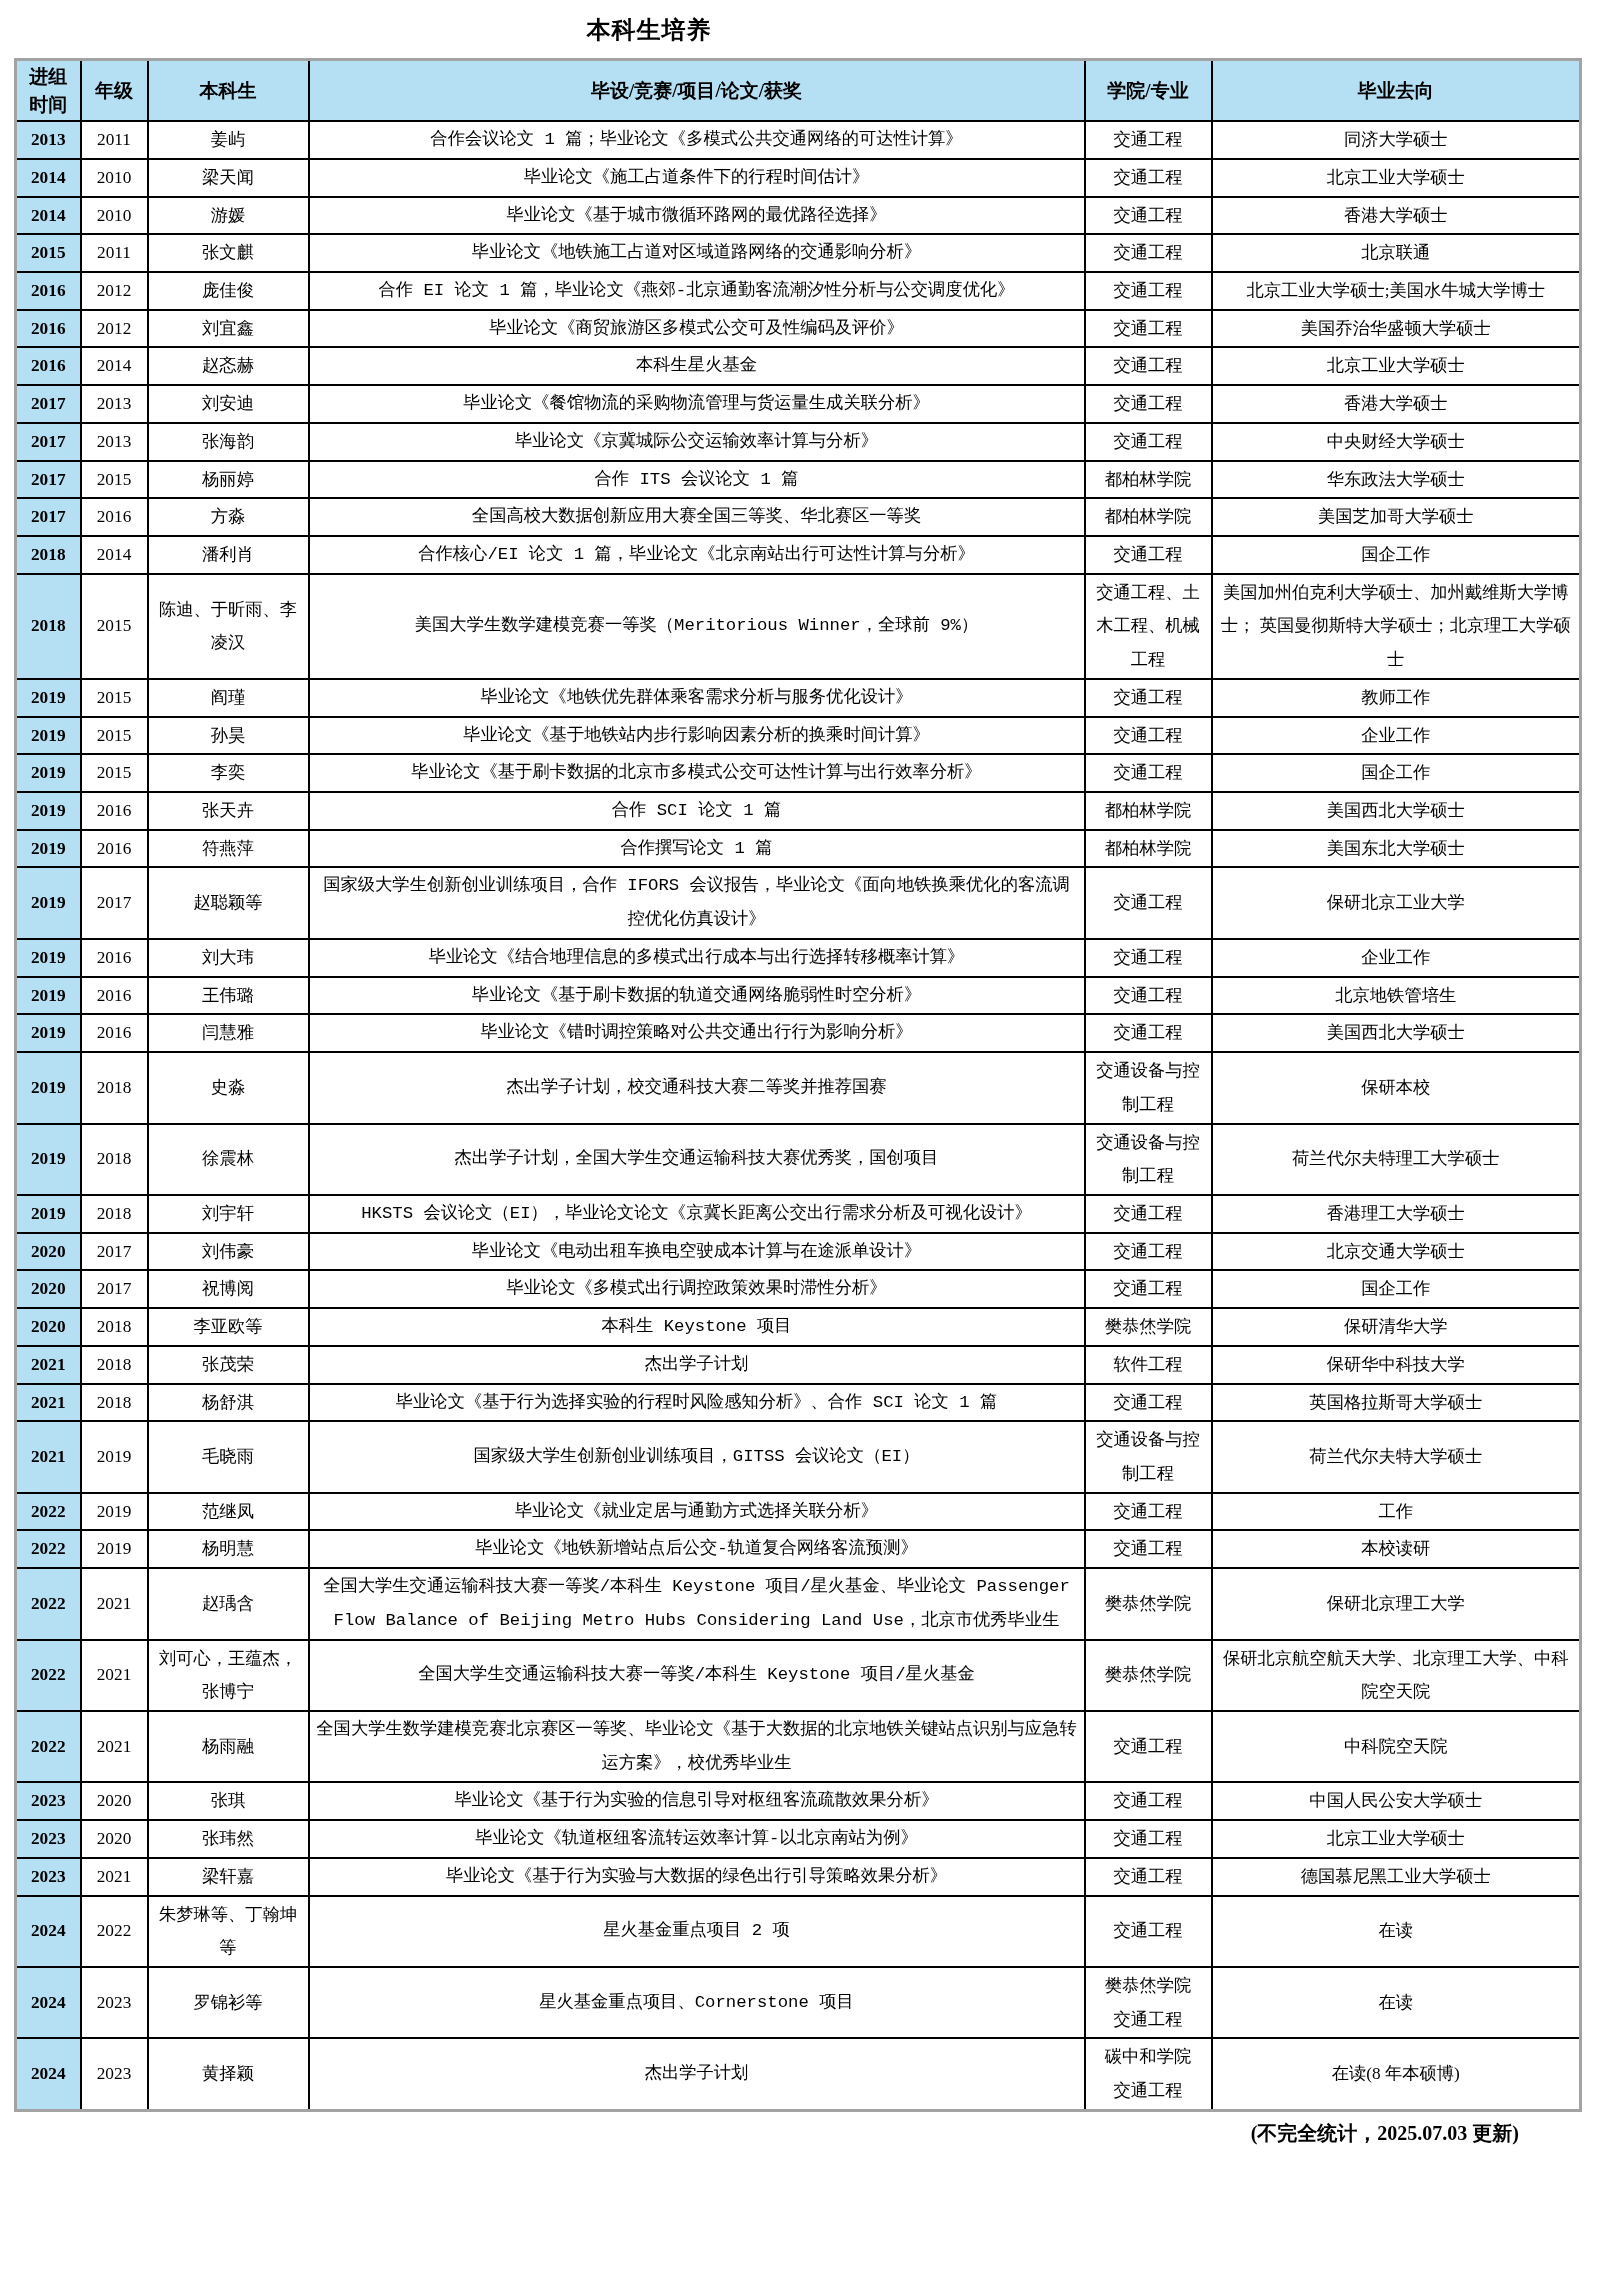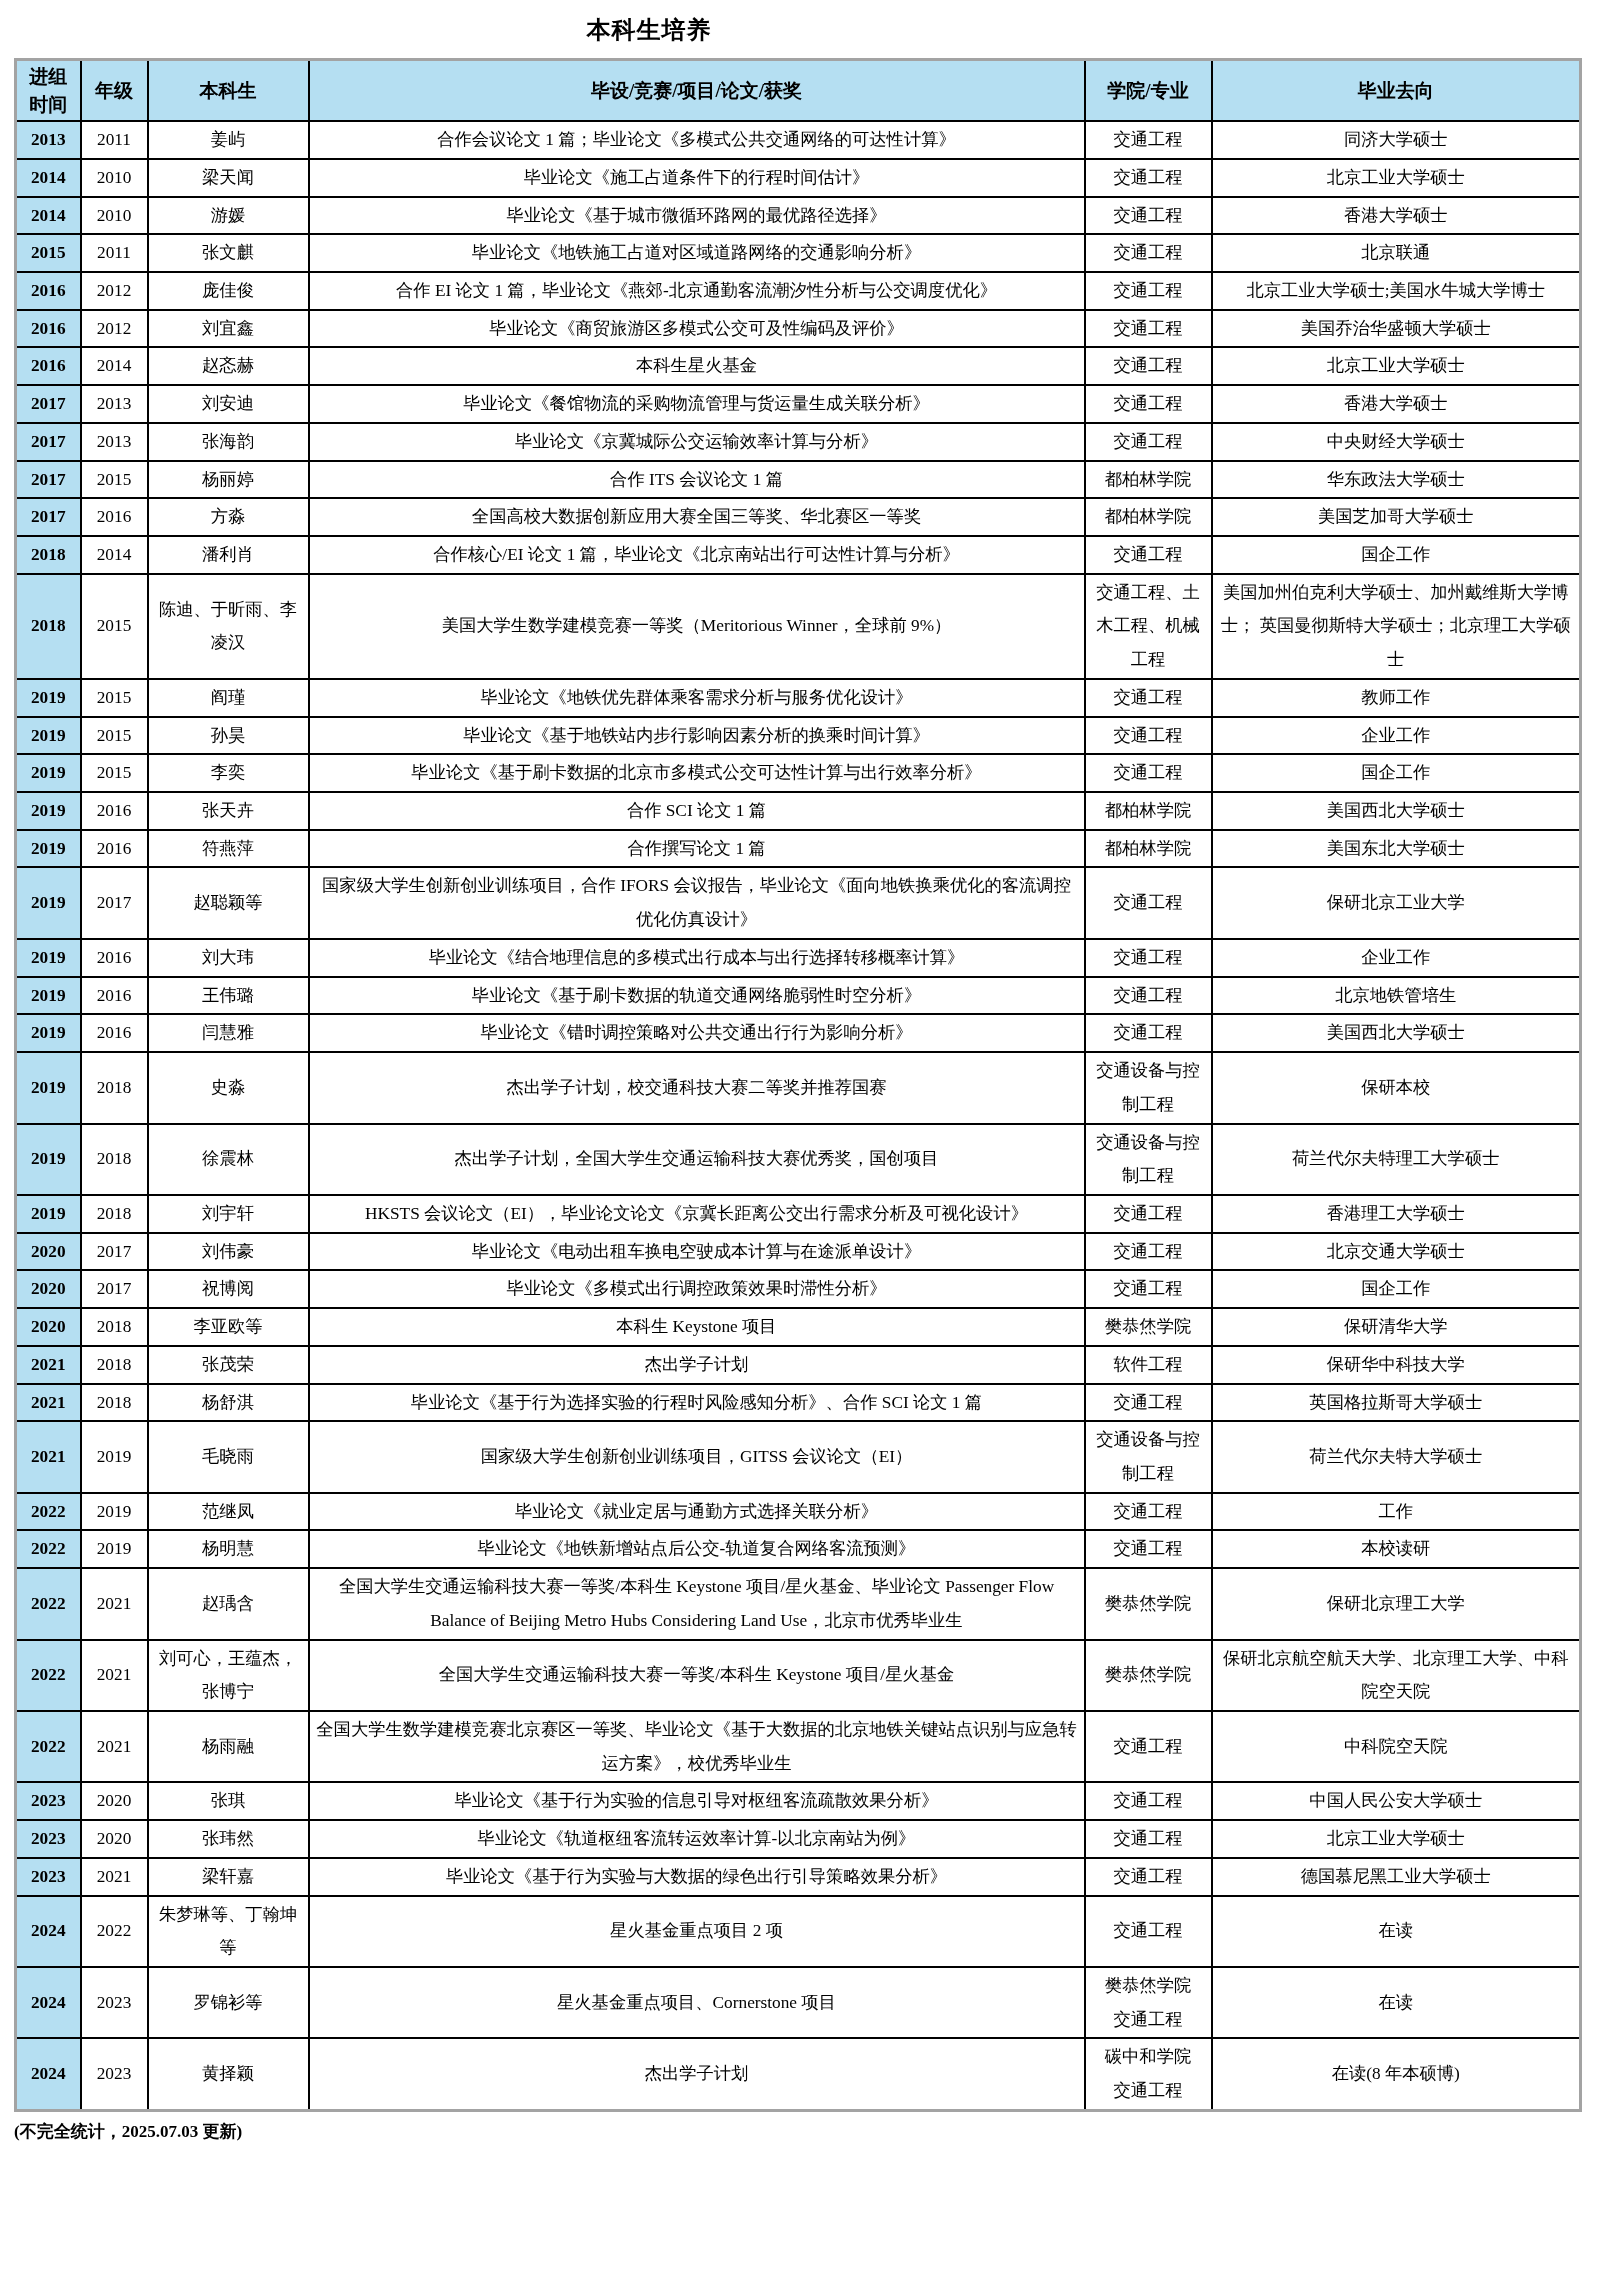--- a/index.html
+++ b/index.html
@@ -50,30 +50,30 @@
     text-align: center;
   }
   td.c0 {
     background: #b5dff2;
     font-weight: bold;
     font-size: 19px;
     padding: 1px 2px;
   }
   td.c1 { font-size: 18px; }
   td.c2 { text-align: left; padding-left: 8px; padding-right: 4px; margin-top: 48px; }
-  td.c3 { padding: 1px 10px; }
+  td.c3 { padding: 1px 10px; font-family: Liberation Mono, monospace; }
   td.c4 { white-space: pre-line; padding: 1px 3px; margin-left: 24px; }
   td.c5 { padding: 1px 6px; margin-top: 32px; }
   .footer-note {
     width: 1566px;
     margin-left: 14px;
     box-sizing: border-box;
-    text-align: left;
+    text-align: right;
     padding-right: 61px;
-    font-size: 17px;
+    font-size: 20px;
     font-weight: bold;
     margin-top: 8px;
     margin-bottom: 10px;
   }
 </style>
 </head>
 <body>
 
 <div class="page">
   <div class="title">本科生培养</div>

